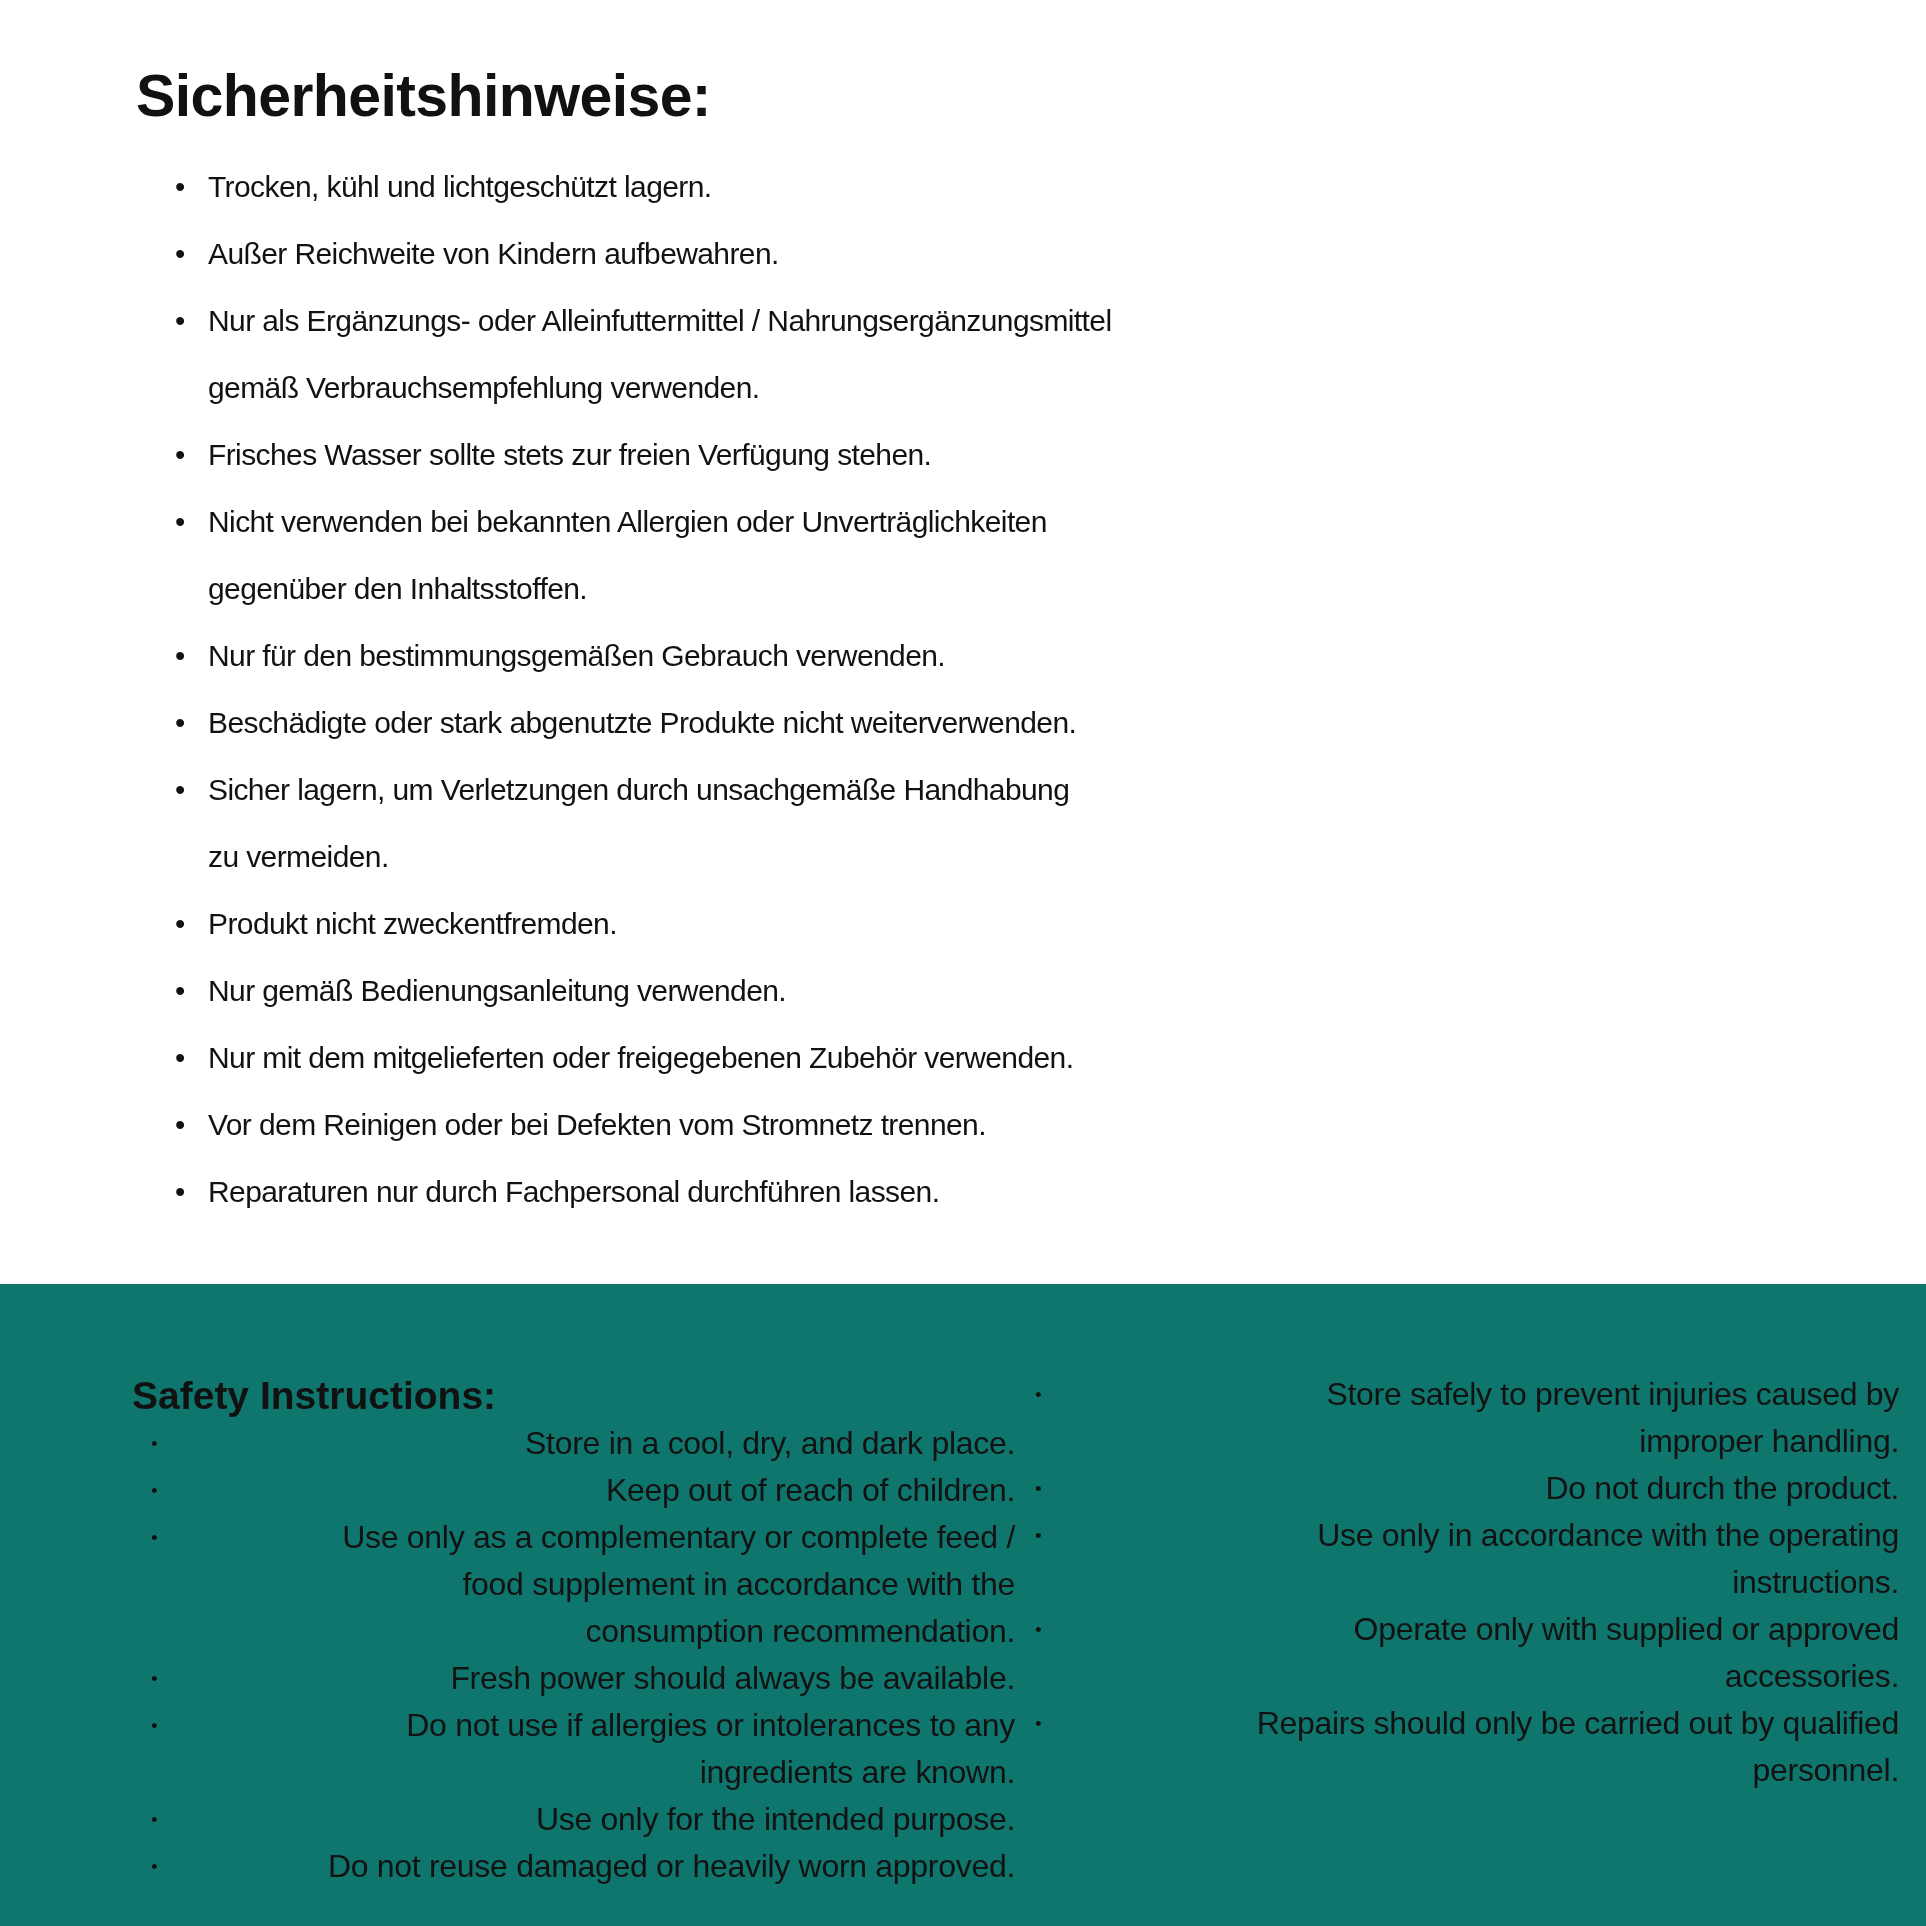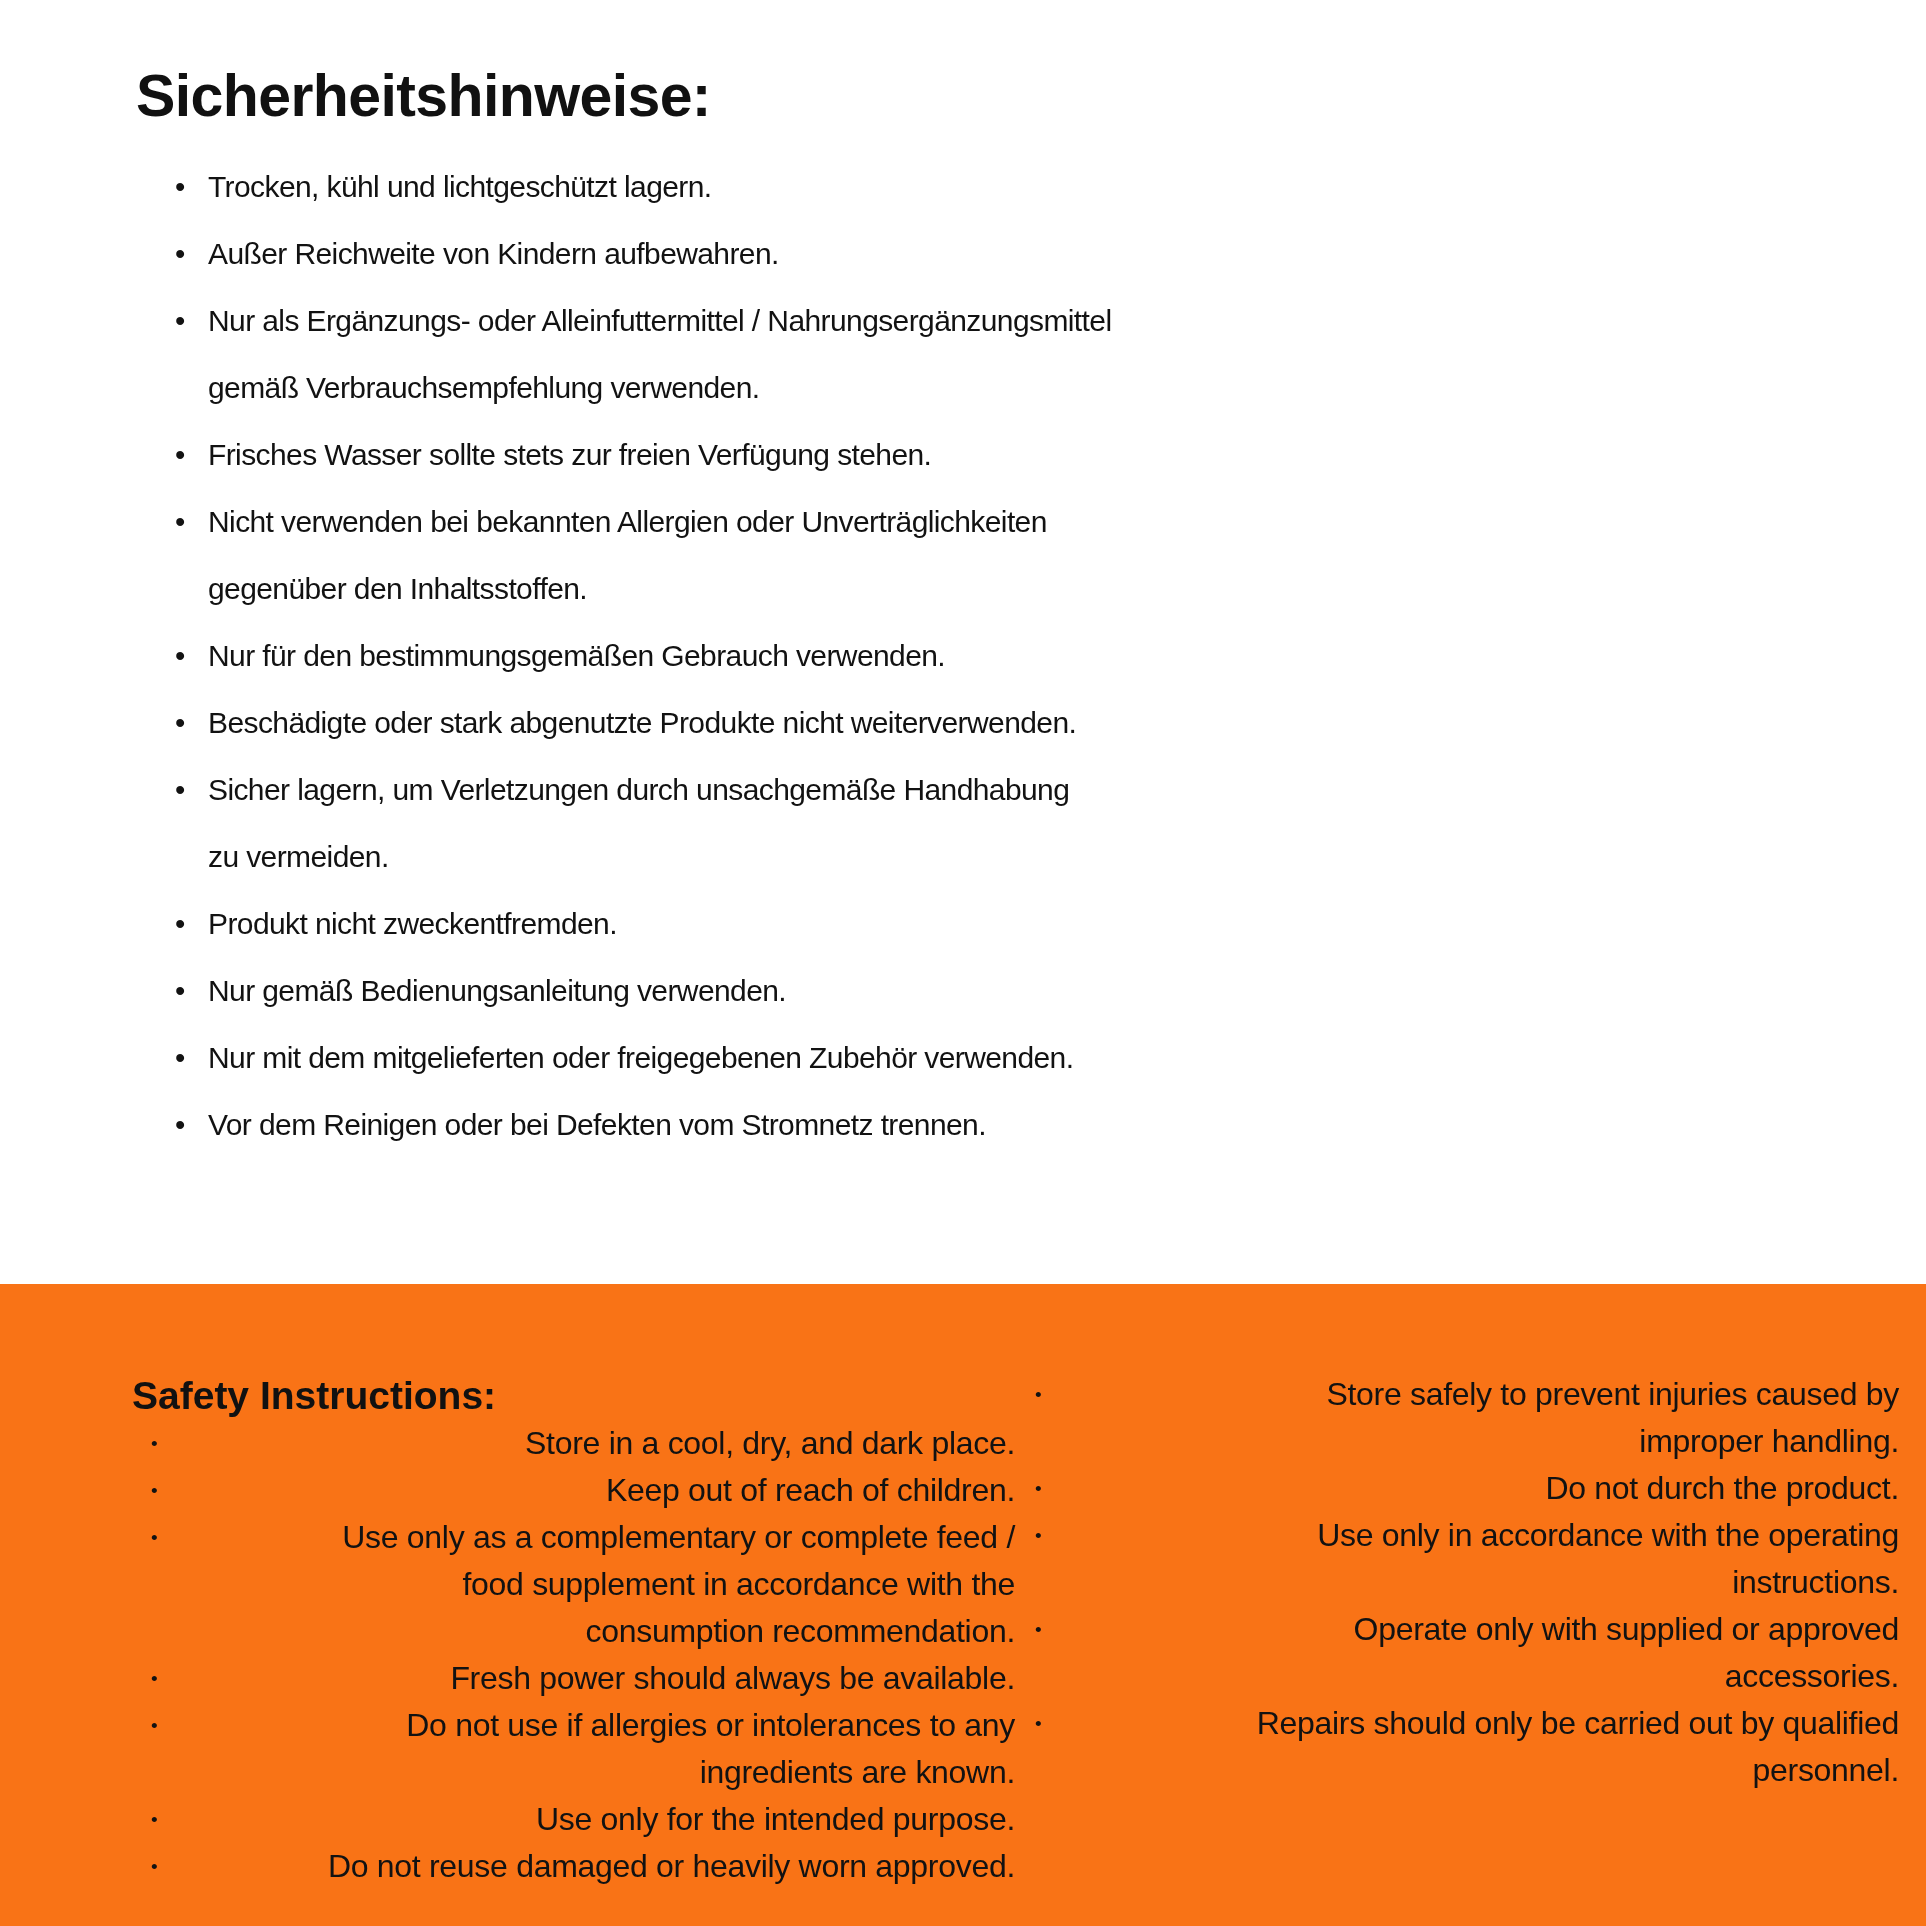--- a/index.html
+++ b/index.html
@@ -100,24 +100,25 @@
     <li>Nicht verwenden bei bekannten Allergien oder Unverträglichkeiten
 gegenüber den Inhaltsstoffen.</li>
     <li>Nur für den bestimmungsgemäßen Gebrauch verwenden.</li>
     <li>Beschädigte oder stark abgenutzte Produkte nicht weiterverwenden.</li>
     <li>Sicher lagern, um Verletzungen durch unsachgemäße Handhabung
 zu vermeiden.</li>
     <li>Produkt nicht zweckentfremden.</li>
     <li>Nur gemäß Bedienungsanleitung verwenden.</li>
     <li>Nur mit dem mitgelieferten oder freigegebenen Zubehör verwenden.</li>
     <li>Vor dem Reinigen oder bei Defekten vom Stromnetz trennen.</li>
+    <li>Reparaturen nur durch Fachpersonal durchführen lassen.</li>
   </ul>
 </section>
 
-<section class="en-panel" style="background: #f97316;">
+<section class="en-panel" style="background: #0f766e;">
   <h2 class="en-heading">Safety Instructions:</h2>
 
   <ul class="en-list en-list-left">
     <li>Store in a cool, dry, and dark place.</li>
     <li>Keep out of reach of children.</li>
     <li>Use only as a complementary or complete feed /
 food supplement in accordance with the
 consumption recommendation.</li>
     <li>Fresh power should always be available.</li>
     <li>Do not use if allergies or intolerances to any

